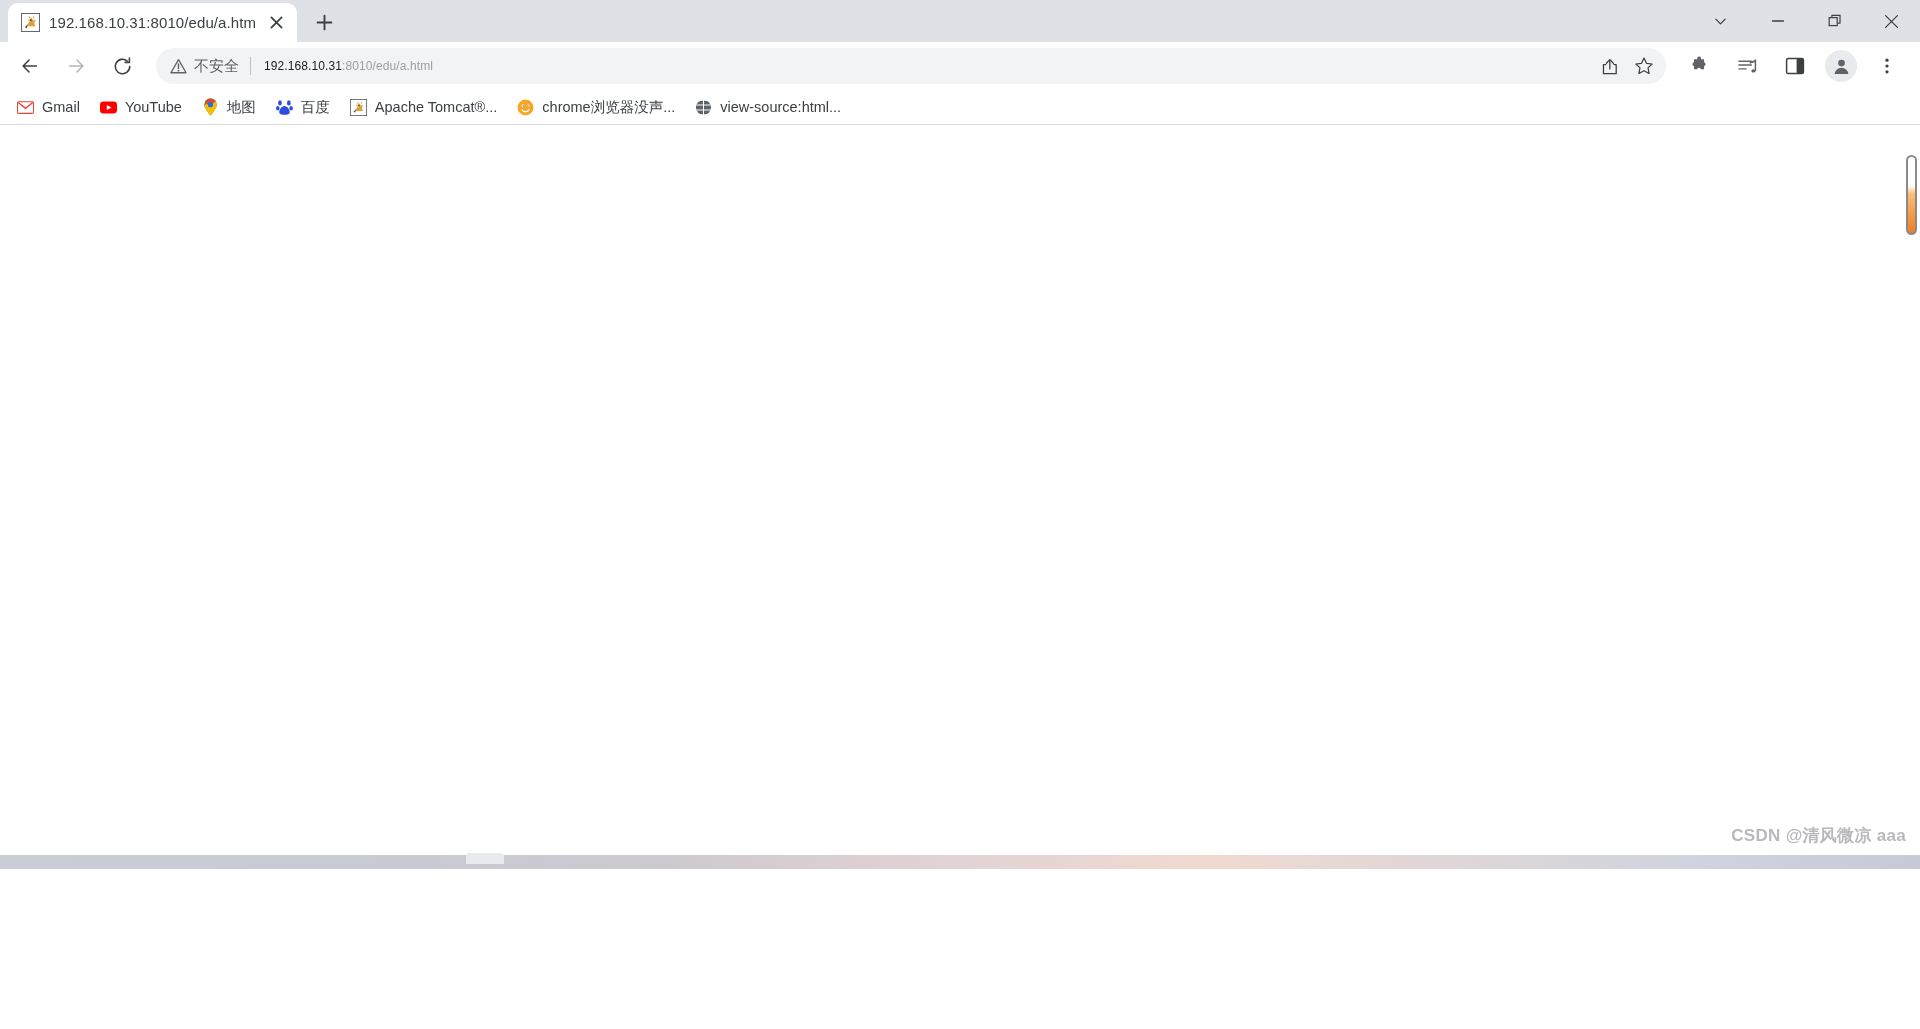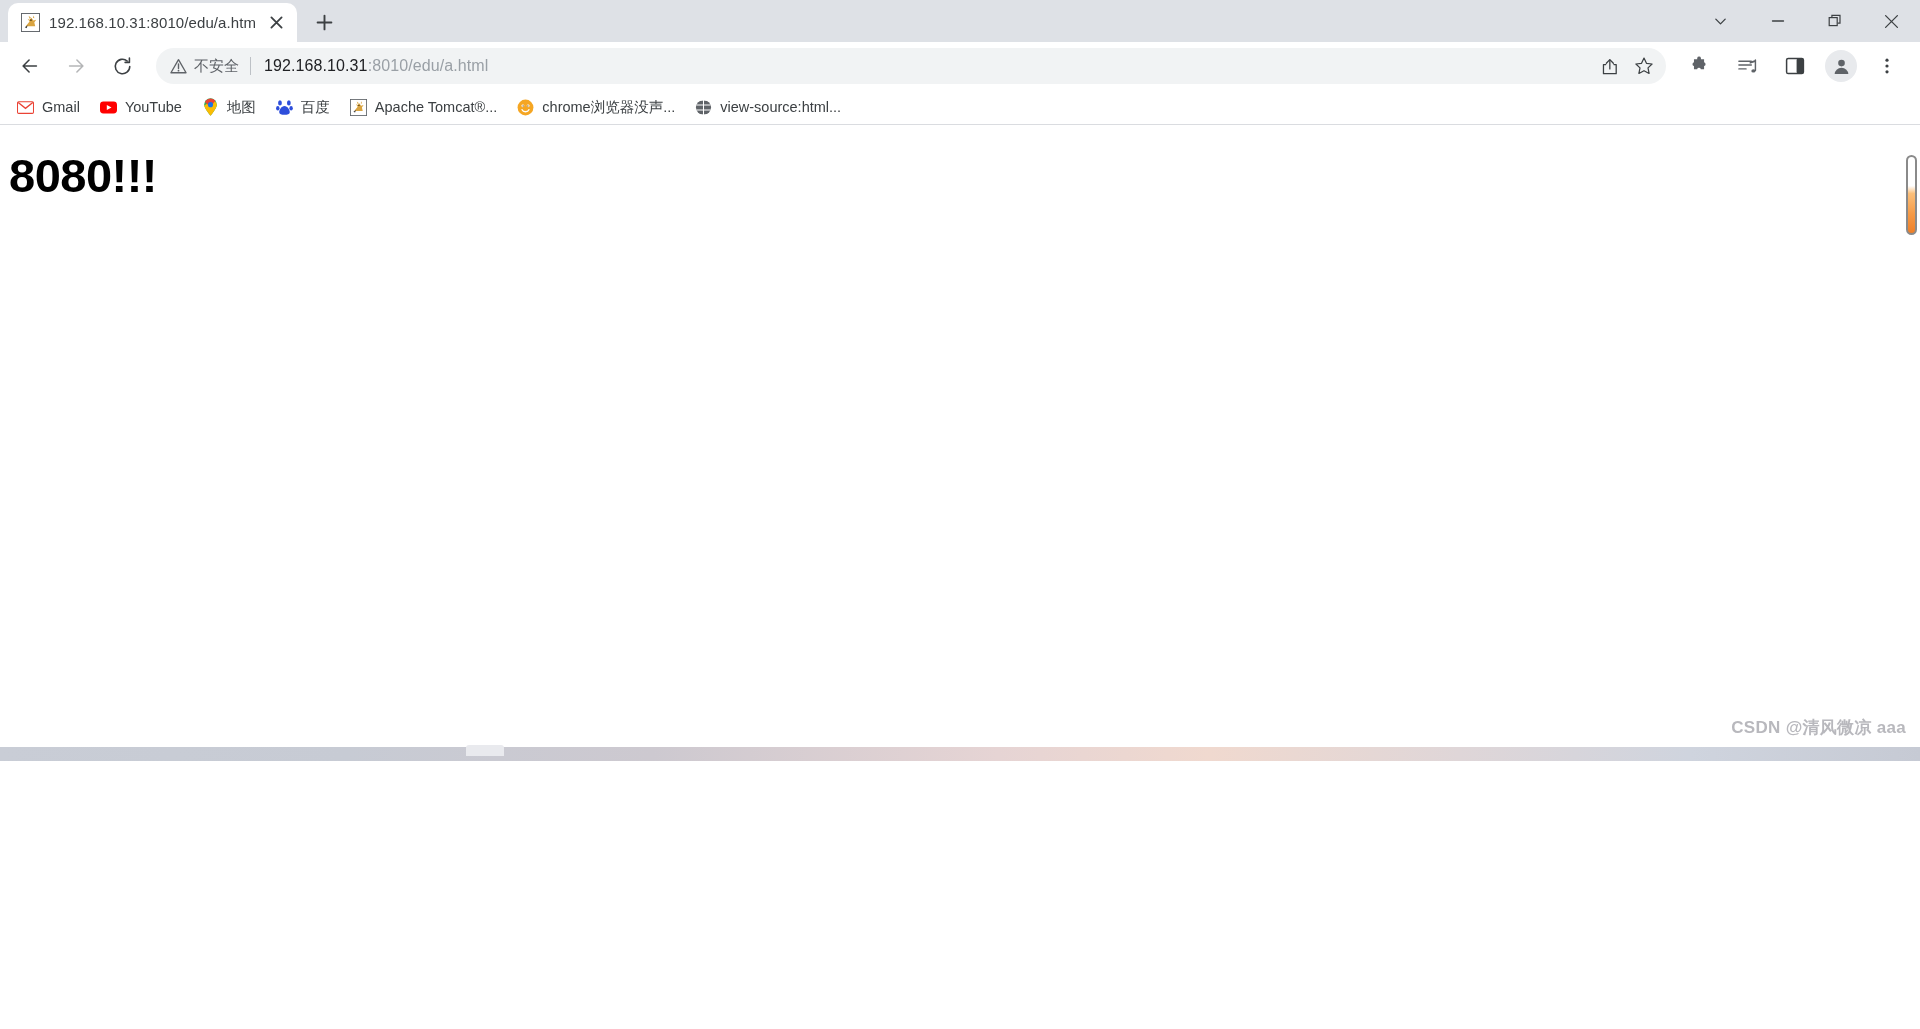--- a/index.html
+++ b/index.html
@@ -7,21 +7,21 @@
   html, body {
     margin: 0; padding: 0;
     width: 1920px; height: 1029px;
     overflow: hidden;
     font-family: "Liberation Sans", "DejaVu Sans", sans-serif;
     background: #ffffff;
   }
 
   
   .browser-window {
-    width: 1920px; height: 761px;
+    width: 1920px; height: 869px;
     display: flex; flex-direction: column;
     background: #ffffff;
     position: relative;
   }
 
   
   .tab-strip {
     height: 42px;
     background: #dee1e6;
     display: flex;
@@ -122,21 +122,21 @@
     font-size: 15px;
     color: #5f6368;
     white-space: nowrap;
   }
   .omnibox-sep {
     width: 1px; height: 18px;
     background: #bdc1c6;
     flex: none;
   }
   .url-text {
-    font-size: 16px;
+    font-size: 12px;
     color: #9aa0a6;
     white-space: nowrap;
     overflow: hidden;
     padding-left: 13px;
     flex: 1 1 auto;
     letter-spacing: .1px;
   }
   .url-host { color: #202124; }
   .omni-actions {
     display: flex; align-items: center; flex: none; gap: 2px;
@@ -492,21 +492,20 @@
         </svg>
       </span>
       <span class="bm-label">view-source:html...</span>
     </div>
   </div>
 
   <div class="bar-divider"></div>
 
   <div class="page-viewport">
 
-    <h1 class="page-heading">8080!!!</h1>
 
     <div class="scrollbar-track">
       <div class="scrollbar-thumb"></div>
     </div>
 
     <div class="watermark">CSDN @清风微凉 aaa</div>
 
     <div class="desktop-strip">
       <div class="desktop-nub"></div>
     </div>

